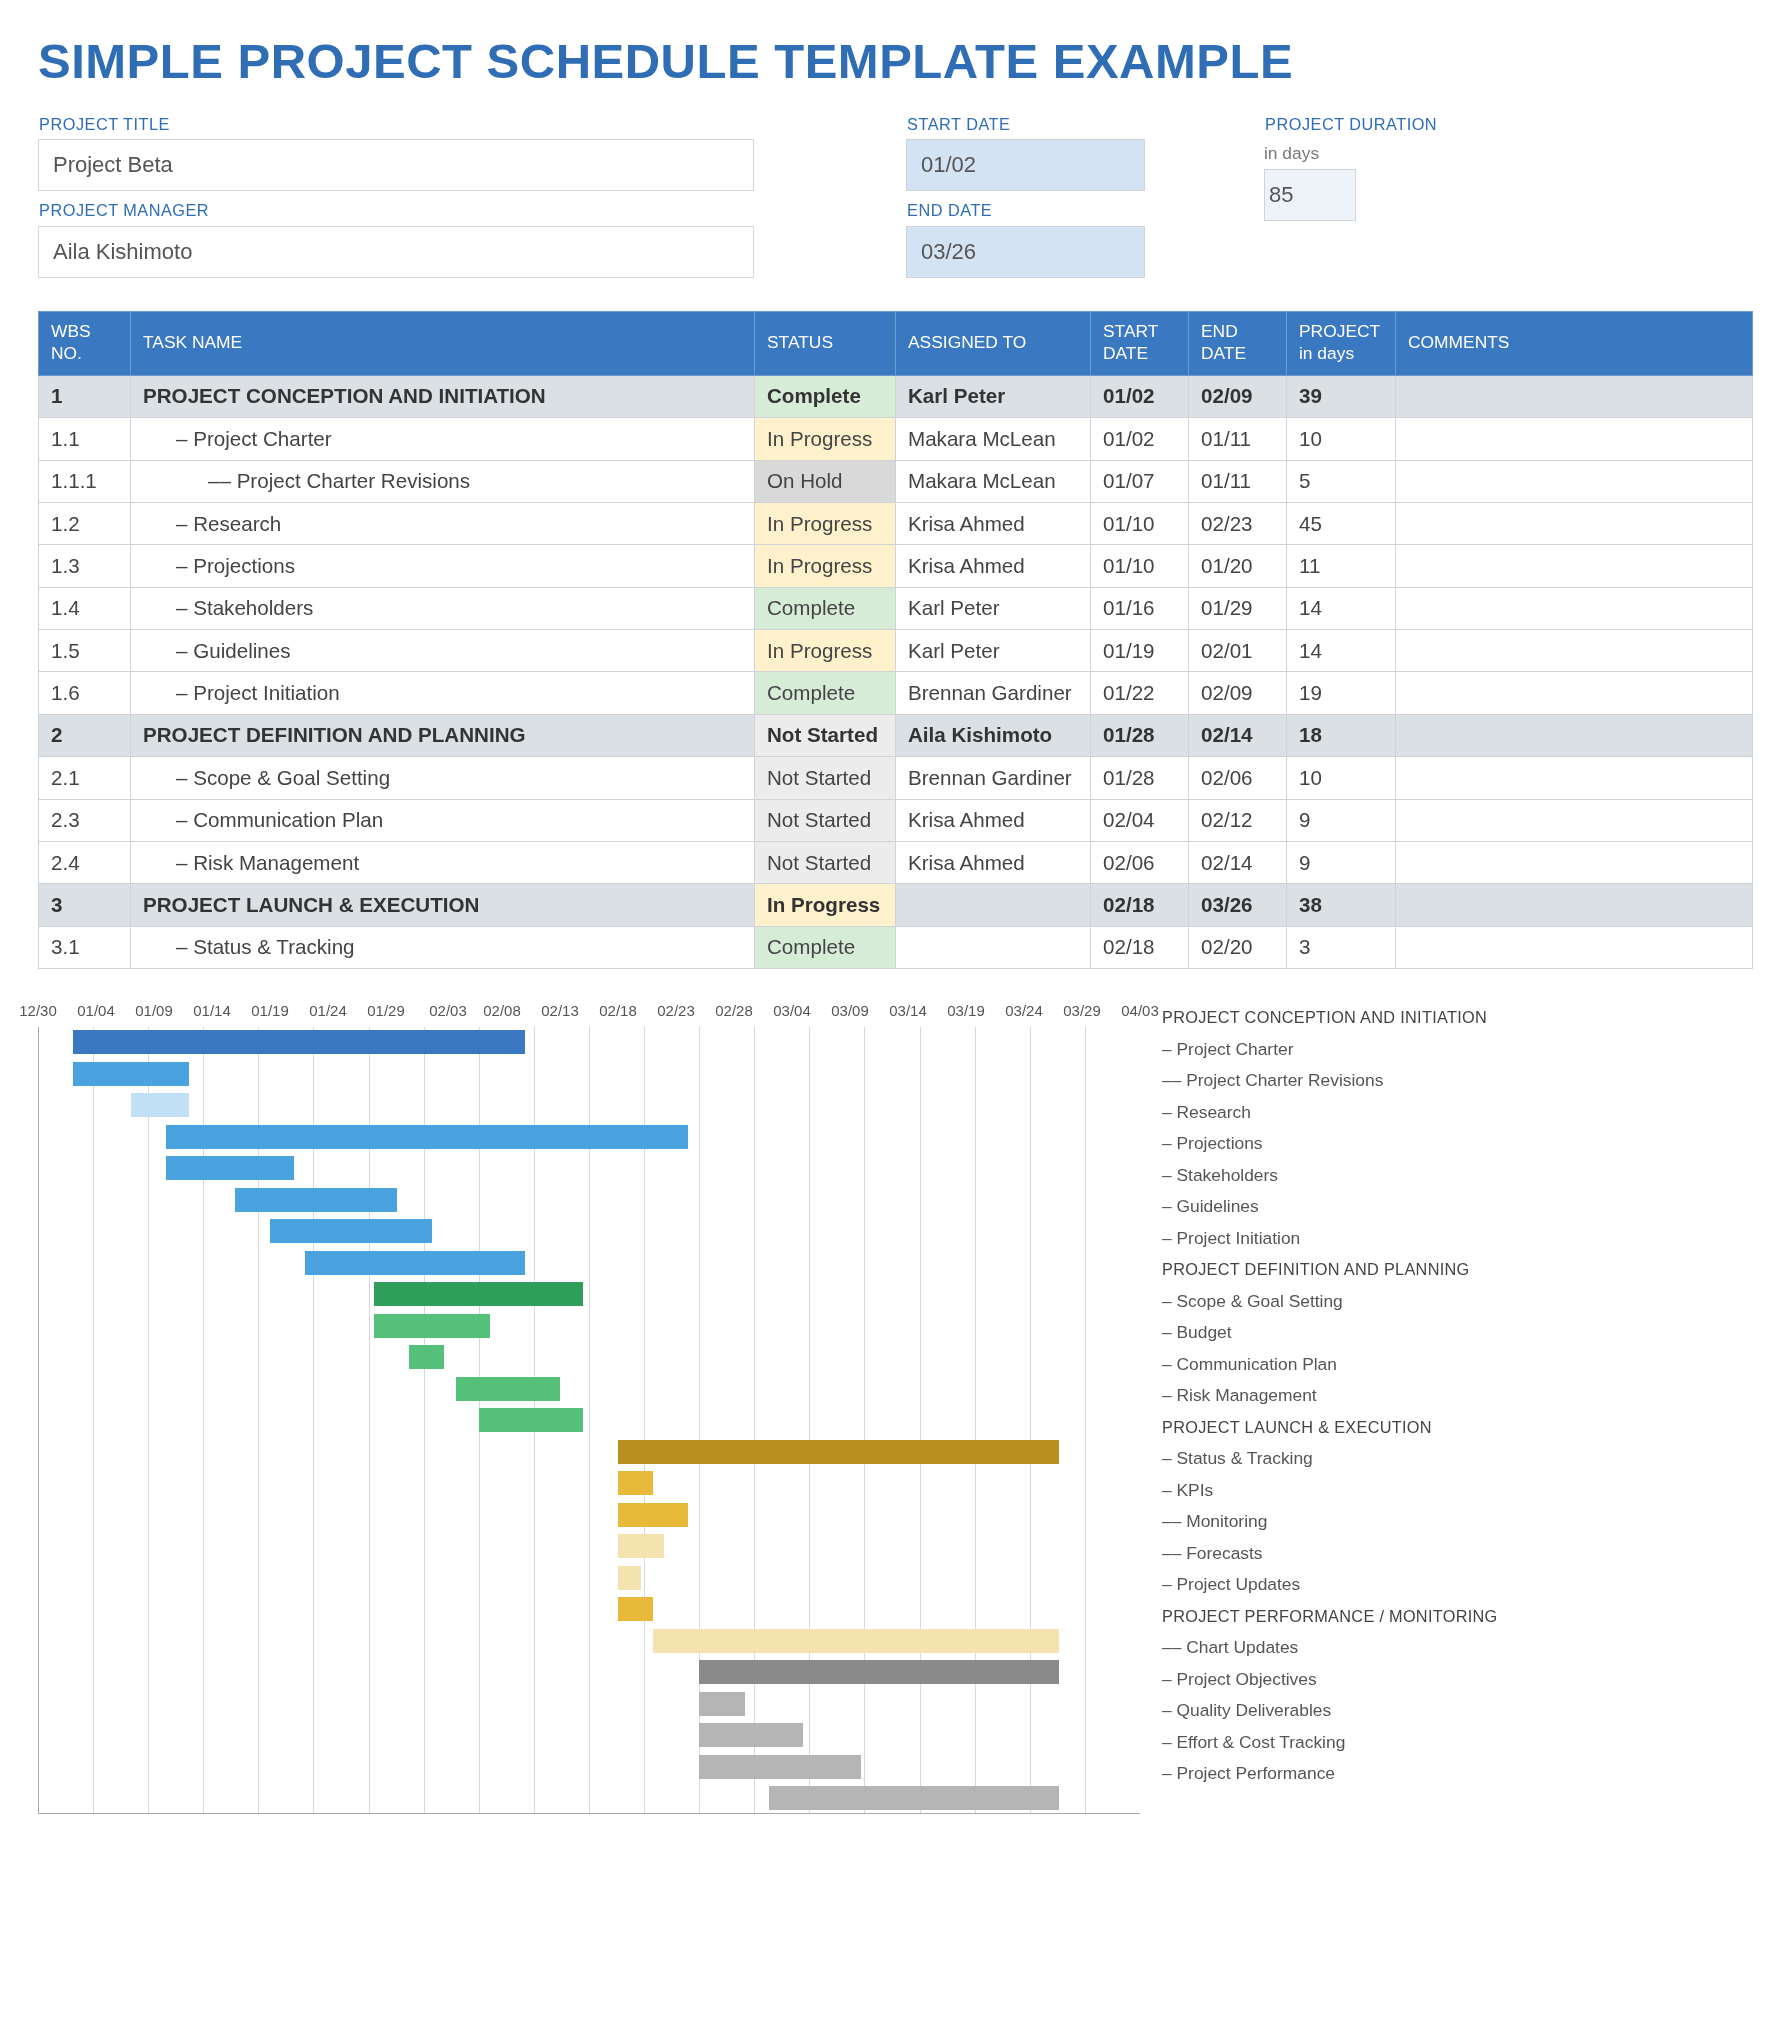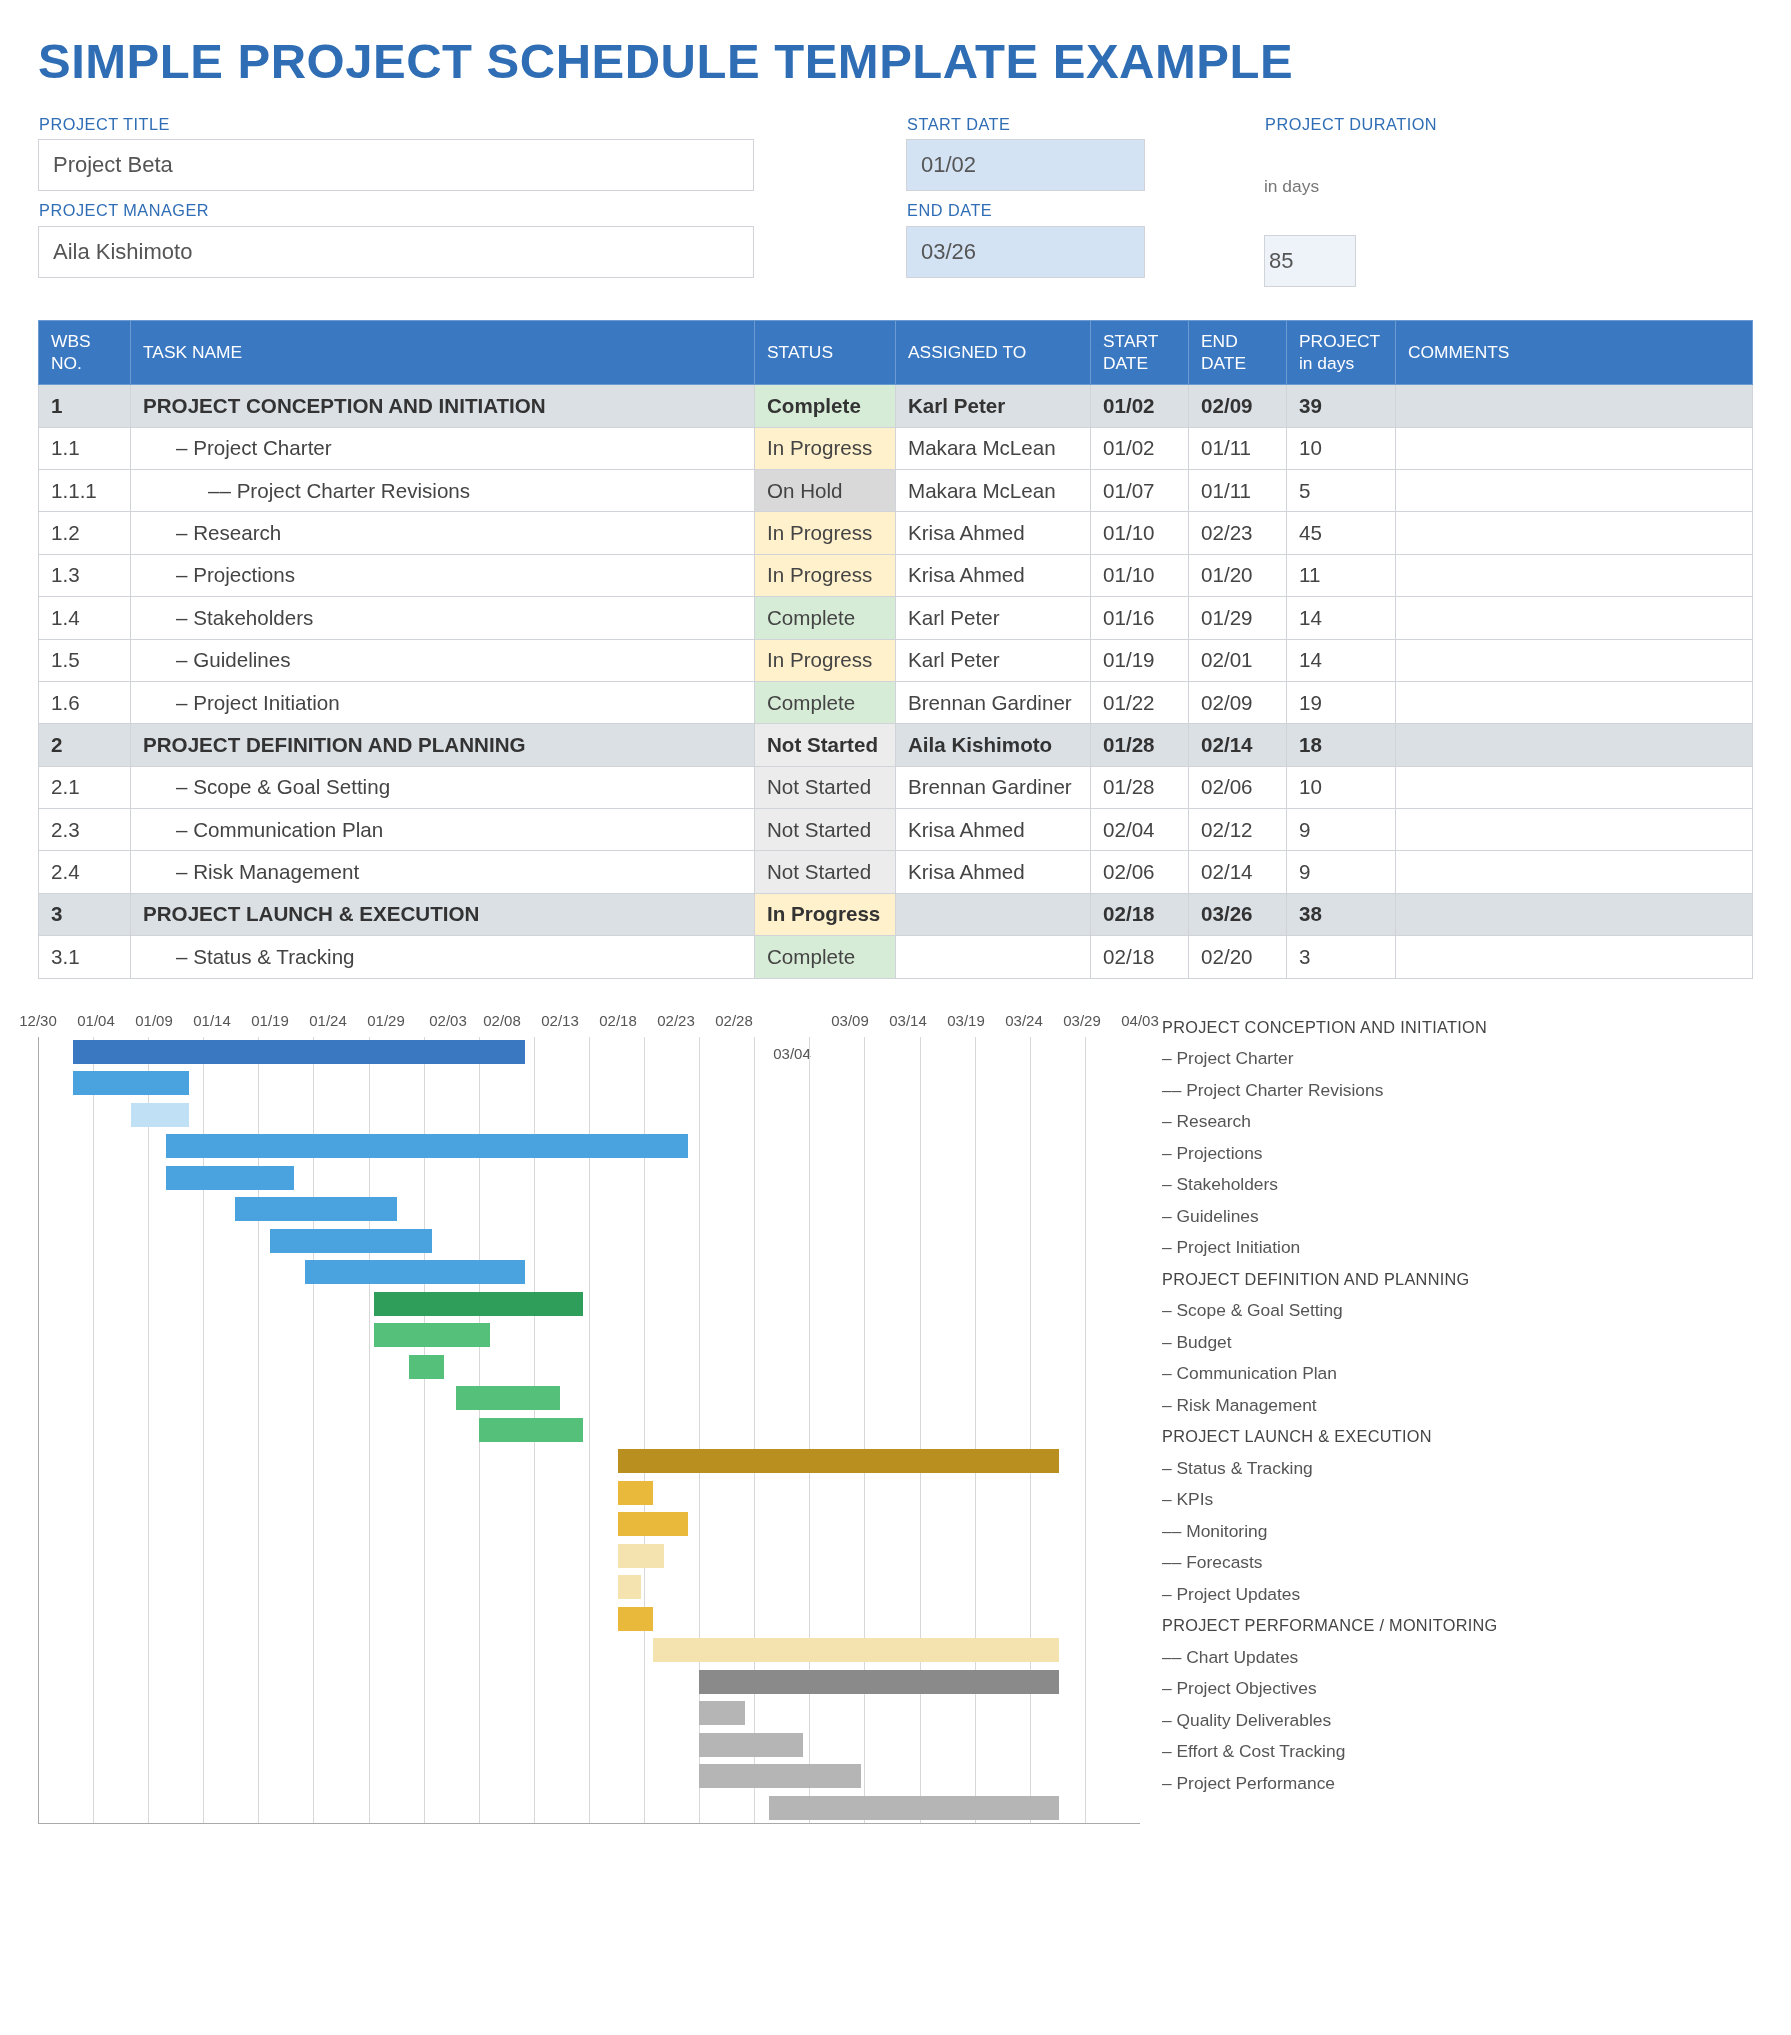--- a/index.html
+++ b/index.html
@@ -185,21 +185,21 @@
     <input class="text-input" value="Project Beta" style="">
     <div class="field-label">PROJECT MANAGER</div>
     <input class="text-input" value="Aila Kishimoto" style="">
   </div>
   <div class="meta-col">
     <div class="field-label">START DATE</div>
     <div class="date-box">01/02</div>
     <div class="field-label">END DATE</div>
     <div class="date-box">03/26</div>
   </div>
-  <div class="meta-col" style="margin-left:-33px;gap:33px;">
+  <div class="meta-col" style="margin-left:-33px;">
     <div class="field-label">PROJECT DURATION</div>
     <div class="dur-sub">in days</div>
     <div class="dur-box">85</div>
   </div>
 </div>
 
 <table class="task-table">
   <thead>
     <tr>
       <th>WBS NO.</th>
@@ -365,21 +365,21 @@
         <span style="left: 174px;">01/14</span>
         <span style="left: 232px;">01/19</span>
         <span style="left: 290px;">01/24</span>
         <span style="left: 348px;">01/29</span>
         <span style="left: 410px;">02/03</span>
         <span style="left: 464px;">02/08</span>
         <span style="left: 522px;">02/13</span>
         <span style="left: 580px;">02/18</span>
         <span style="left: 638px;">02/23</span>
         <span style="left: 696px;">02/28</span>
-        <span style="left: 754px; margin-top: 33px;">03/04</span>
+        <span style="left: 754px;">03/04</span>
         <span style="left: 812px;">03/09</span>
         <span style="left: 870px;">03/14</span>
         <span style="left: 928px;">03/19</span>
         <span style="left: 986px;">03/24</span>
         <span style="left: 1044px;">03/29</span>
         <span style="left: 1102px;">04/03</span>
       </div>
     <div class="gantt-chart" id="gantt-chart" style="width: 1102px; height: 787px;">
       <div class="gantt-grid" id="gantt-grid">
           <div class="gcol"></div>

